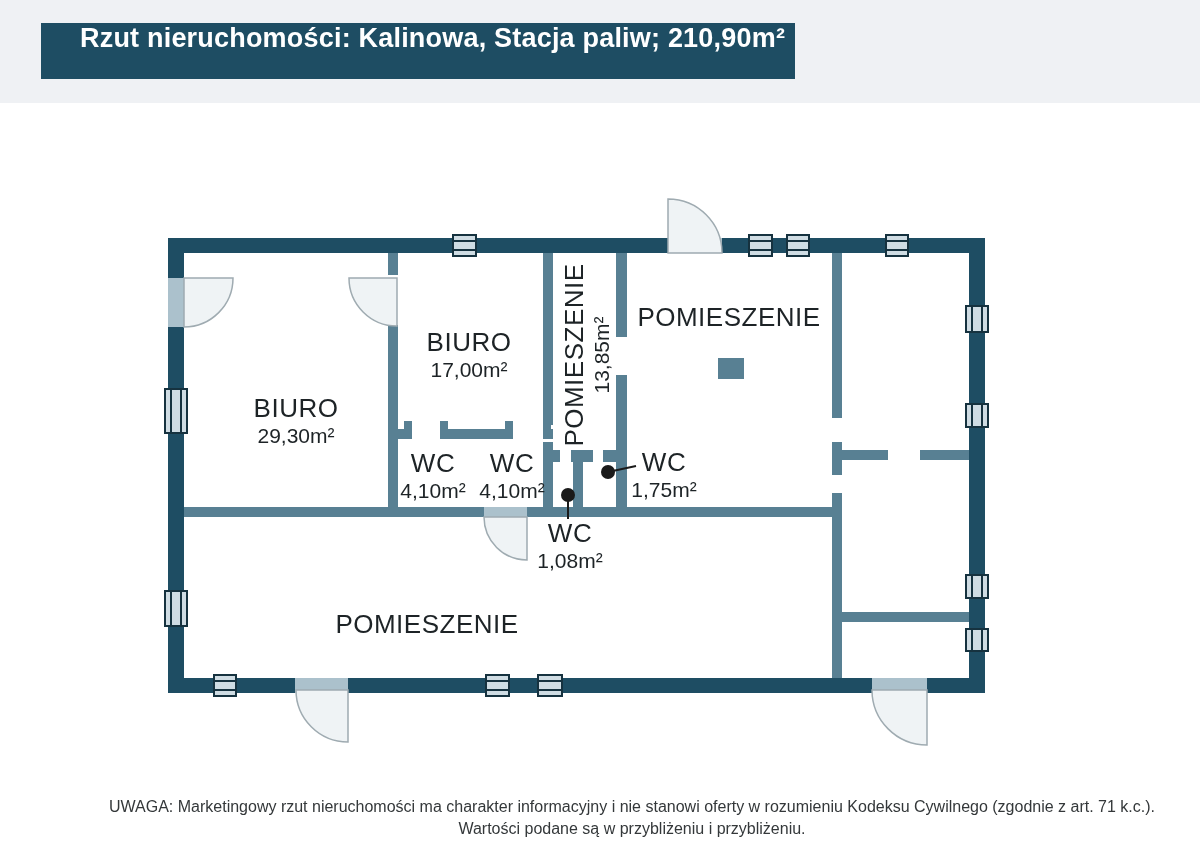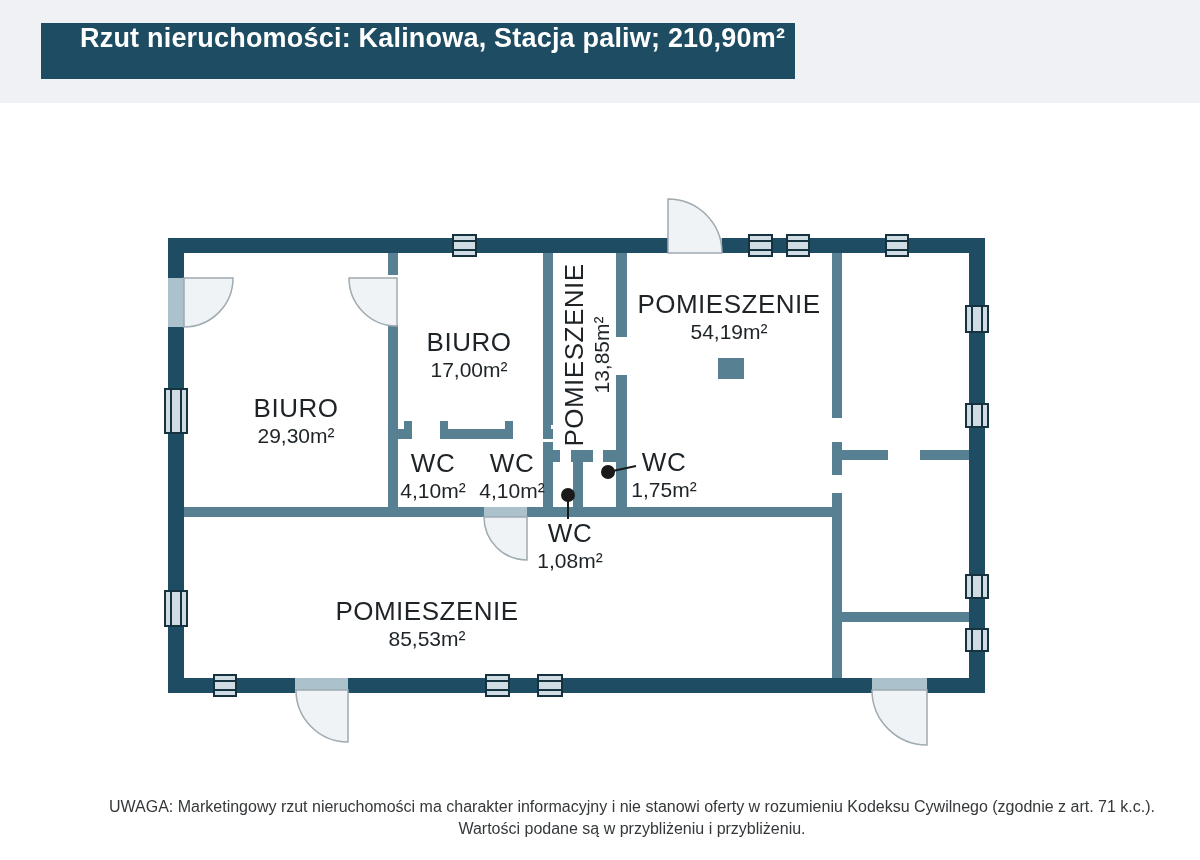--- a/index.html
+++ b/index.html
@@ -130,39 +130,37 @@
 <div class="room-label" style="left:469px;top:355px">
   <div class="rname">BIURO</div>
   <div class="rarea">17,00m²</div>
 </div>
 <div class="room-label rot" style="left:587px;top:355px">
   <div class="rname">POMIESZENIE</div>
   <div class="rarea">13,85m²</div>
 </div>
 <div class="room-label" style="left:729px;top:317px">
   <div class="rname">POMIESZENIE</div>
-  <div class="rarea">54,19m²</div>
 </div>
 <div class="room-label" style="left:433px;top:476px">
   <div class="rname">WC</div>
   <div class="rarea">4,10m²</div>
 </div>
 <div class="room-label" style="left:512px;top:476px">
   <div class="rname">WC</div>
   <div class="rarea">4,10m²</div>
 </div>
 <div class="room-label" style="left:664px;top:475px">
   <div class="rname">WC</div>
   <div class="rarea">1,75m²</div>
 </div>
 <div class="room-label" style="left:570px;top:546px">
   <div class="rname">WC</div>
   <div class="rarea">1,08m²</div>
 </div>
 <div class="room-label" style="left:427px;top:624px">
   <div class="rname">POMIESZENIE</div>
-  <div class="rarea">85,53m²</div>
 </div>
 
 <div class="footer">
   <div>UWAGA: Marketingowy rzut nieruchomości ma charakter informacyjny i nie stanowi oferty w rozumieniu Kodeksu Cywilnego (zgodnie z art. 71 k.c.).</div>
   <div>Wartości podane są w przybliżeniu i przybliżeniu.</div>
 </div>
 
 </body></html>

